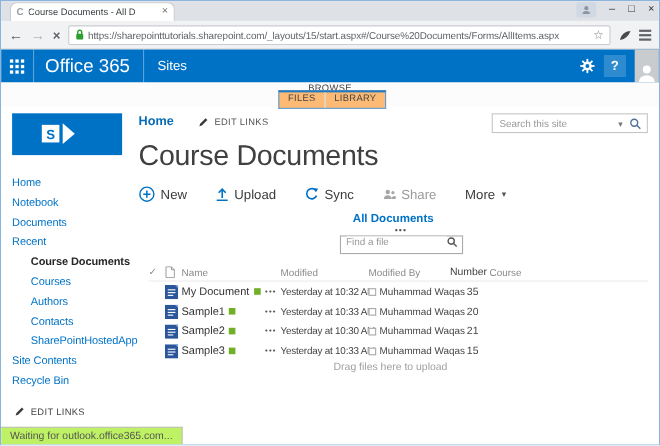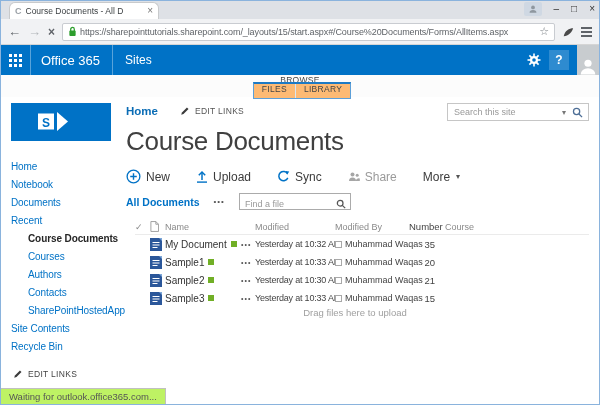--- a/index.html
+++ b/index.html
@@ -26,21 +26,21 @@
              display:flex; align-items:center; padding:0 5px; gap:3px; min-width:0; }
   .url-text { flex:1; font-size:9px; color:#5f6368; white-space:nowrap; overflow:hidden; letter-spacing:-0.1px; }
   .bookmark-star { font-size:11px; color:#80868b; }
   .hamburger i { display:block; width:11px; height:2px; background:#5f6368; margin:2px 0; }
 
   
   .suitebar { height:30px; background:#0072c6; display:flex; align-items:center; color:#fff; }
   .waffle-btn { width:30px; height:30px; display:flex; align-items:center; justify-content:center; border-right:1px solid rgba(255,255,255,.35); }
   .waffle { display:grid; grid-template-columns:repeat(3,3px); grid-gap:2px; }
   .waffle i { width:3px; height:3px; background:#fff; }
-  .brand { font-size:13px; margin:0 12px 0 10px; white-space:nowrap; }
+  .brand { font-size:17px; margin:0 12px 0 10px; white-space:nowrap; }
   .suite-divider { width:1px; height:30px; background:rgba(255,255,255,.35); }
   .section { font-size:12px; margin-left:12px; }
   .suite-right { margin-left:auto; display:flex; align-items:center; gap:8px; }
   .help-btn { width:20px; height:20px; background:rgba(255,255,255,.18); font-size:12px; font-weight:bold;
               display:flex; align-items:center; justify-content:center; }
   .avatar { width:22px; height:30px; background:#c8cccf; display:flex; align-items:flex-end; justify-content:center; }
 
   
   .ribbon { height:22px; background:#fcfcfc; display:flex; align-items:center; padding:0 10px; position:relative;flex-direction:column; }
   .ribbon-tab { font-size:8.5px; color:#444; letter-spacing:.3px; padding:0 6px; }
@@ -73,25 +73,25 @@
   .site-search input { border:none; outline:none; flex:1; min-width:0; font-size:9px; color:#444; font-family:inherit; }
   .site-search input::placeholder { color:#999; }
   .search-caret { font-size:8px; color:#777; margin-right:4px; }
   .page-title { margin-top:7px; font-size:26px; font-weight:300; color:#404040; letter-spacing:-0.3px; }
 
   .cmdbar { margin-top:12px; display:flex; align-items:center; gap:26px; }
   .cmd { display:flex; align-items:center; gap:5px; font-size:12px; color:#3b3b3b; }
   .cmd.disabled { color:#9a9a9a; }
   .more-caret { font-size:8px; color:#555; margin-left:1px; }
 
-  .viewbar { margin-top:9px; display:flex; align-items:center; }
+  .viewbar { margin-top:9px; display:flex; align-items:center;flex-direction:column; }
   .view-current { font-size:10.5px; font-weight:bold; color:#0072c6; }
   .view-menu { margin-left:14px; font-size:8px; letter-spacing:1px; color:#555; }
   .findbox { margin-left:14px; width:112px; height:17px; border:1px solid #ababab; background:#fff;
-             display:flex; align-items:flex-end; padding-left:5px; }
+             display:flex; align-items:flex-start; padding-left:5px; }
   .findbox input { border:none; outline:none; flex:1; min-width:0; font-size:9px; color:#444; font-family:inherit; }
   .findbox input::placeholder { color:#999; }
 
   .doclib { margin-top:9px; margin-left:9px; }
   .trow { display:grid; grid-template-columns:15px 15px 76px 14px 80px 74px 32px 60px; align-items:center; height:18px; }
   .thead { height:16px; border-bottom:1px solid #ebebeb; color:#8a8a8a; font-size:9px; }
   .thead .c-num { padding-right:6px; text-align:right; }
   .c-check { font-size:9px; color:#888; }
   .c-icon { display:flex; align-items:center; }
   .c-name { display:flex; align-items:center; gap:4px; font-size:10px; color:#333; white-space:nowrap; }

